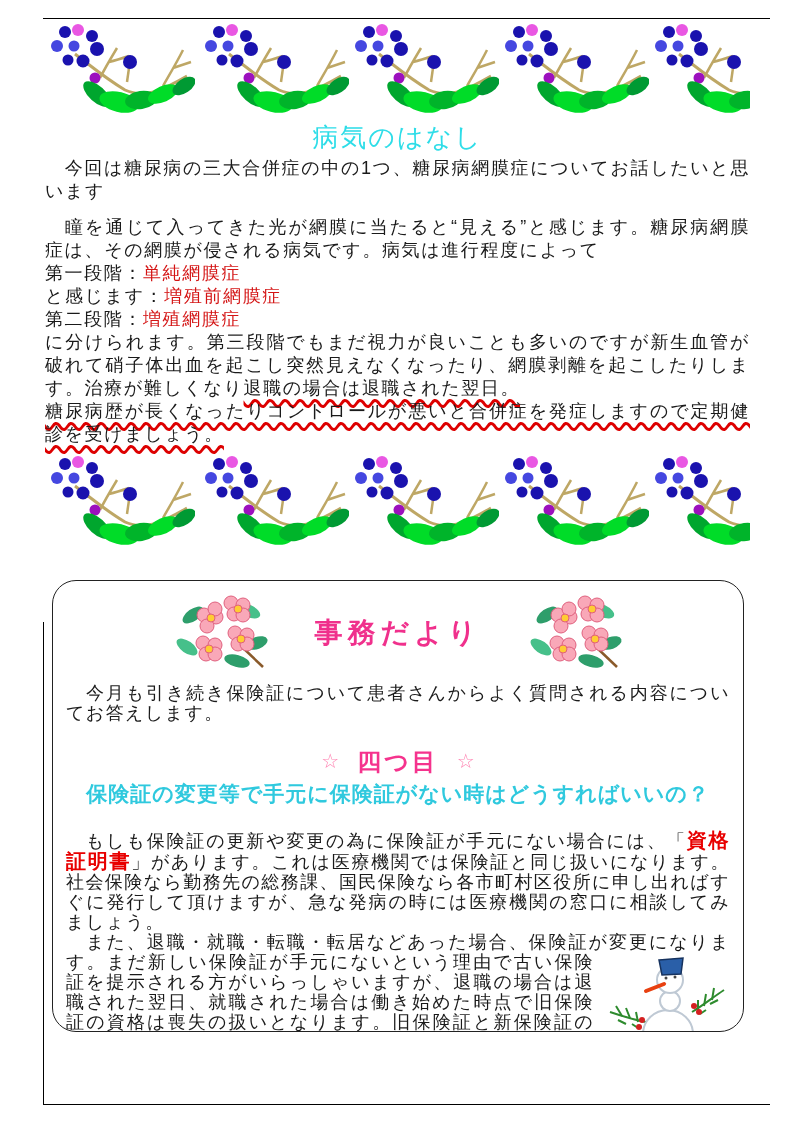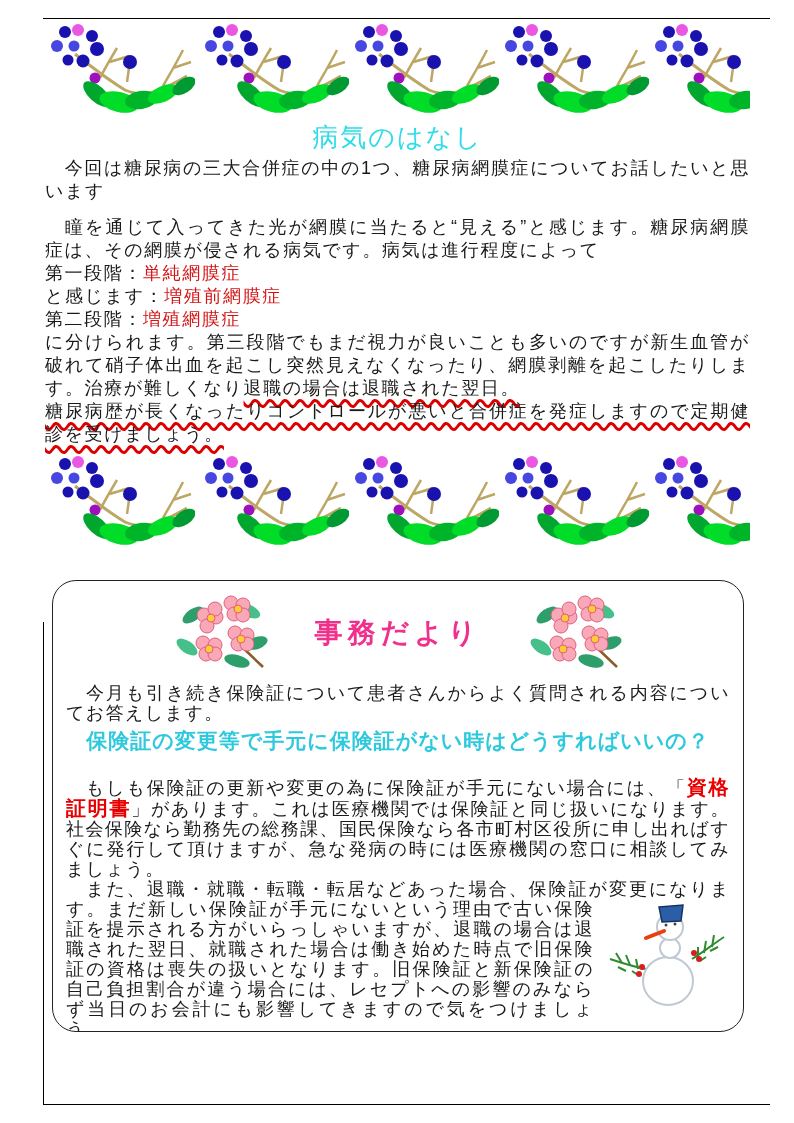--- a/index.html
+++ b/index.html
@@ -368,20 +368,23 @@
               <circle cx="44" cy="54" r="7" fill="#f9a8b8"></circle>
             <circle cx="35" cy="63" r="7" fill="#f9a8b8"></circle>
               <circle cx="44" cy="63" r="7" fill="#f9a8b8"></circle>
             <circle cx="38" cy="58" r="4" fill="#ffcc33"></circle>
           </g>
         </svg>
       </div>
 
       <p class="office-body office-intro">　今月も引き続き保険証について患者さんからよく質問される内容についてお答えします。</p>
 
+      <div class="topic-line">
+        <span class="star">☆</span><span class="topic">四つ目</span><span class="star">☆</span>
+      </div>
       <div class="question">保険証の変更等で手元に保険証がない時はどうすればいいの？</div>
 
       <p class="office-body office-para1"><span>　もしも保険証の更新や変更の為に保険証が手元にない場合には、「</span><span class="highlight-red">資格証明書</span><span>」があります。これは医療機関では保険証と同じ扱いになります。社会保険なら勤務先の総務課、国民保険なら各市町村区役所に申し出ればすぐに発行して頂けますが、急な発病の時には医療機関の窓口に相談してみましょう。</span></p>
 
       <p class="office-body"><span>　また、退職・就職・転職・転居などあった場合、保険証が変更になります。ま</span><span class="snowman"><svg width="128" height="108" viewBox="0 0 128 108" xmlns="http://www.w3.org/2000/svg">
           <g stroke="#2e8b2e" stroke-width="2" fill="none">
             <path d="M8,58 C20,62 32,66 44,68"></path>
             <path d="M14,52 L20,62 M24,54 L28,64 M34,58 L36,68 M16,66 L24,70 M30,70 L36,74"></path>
           </g>
           <g stroke="#2e8b2e" stroke-width="2" fill="none">

